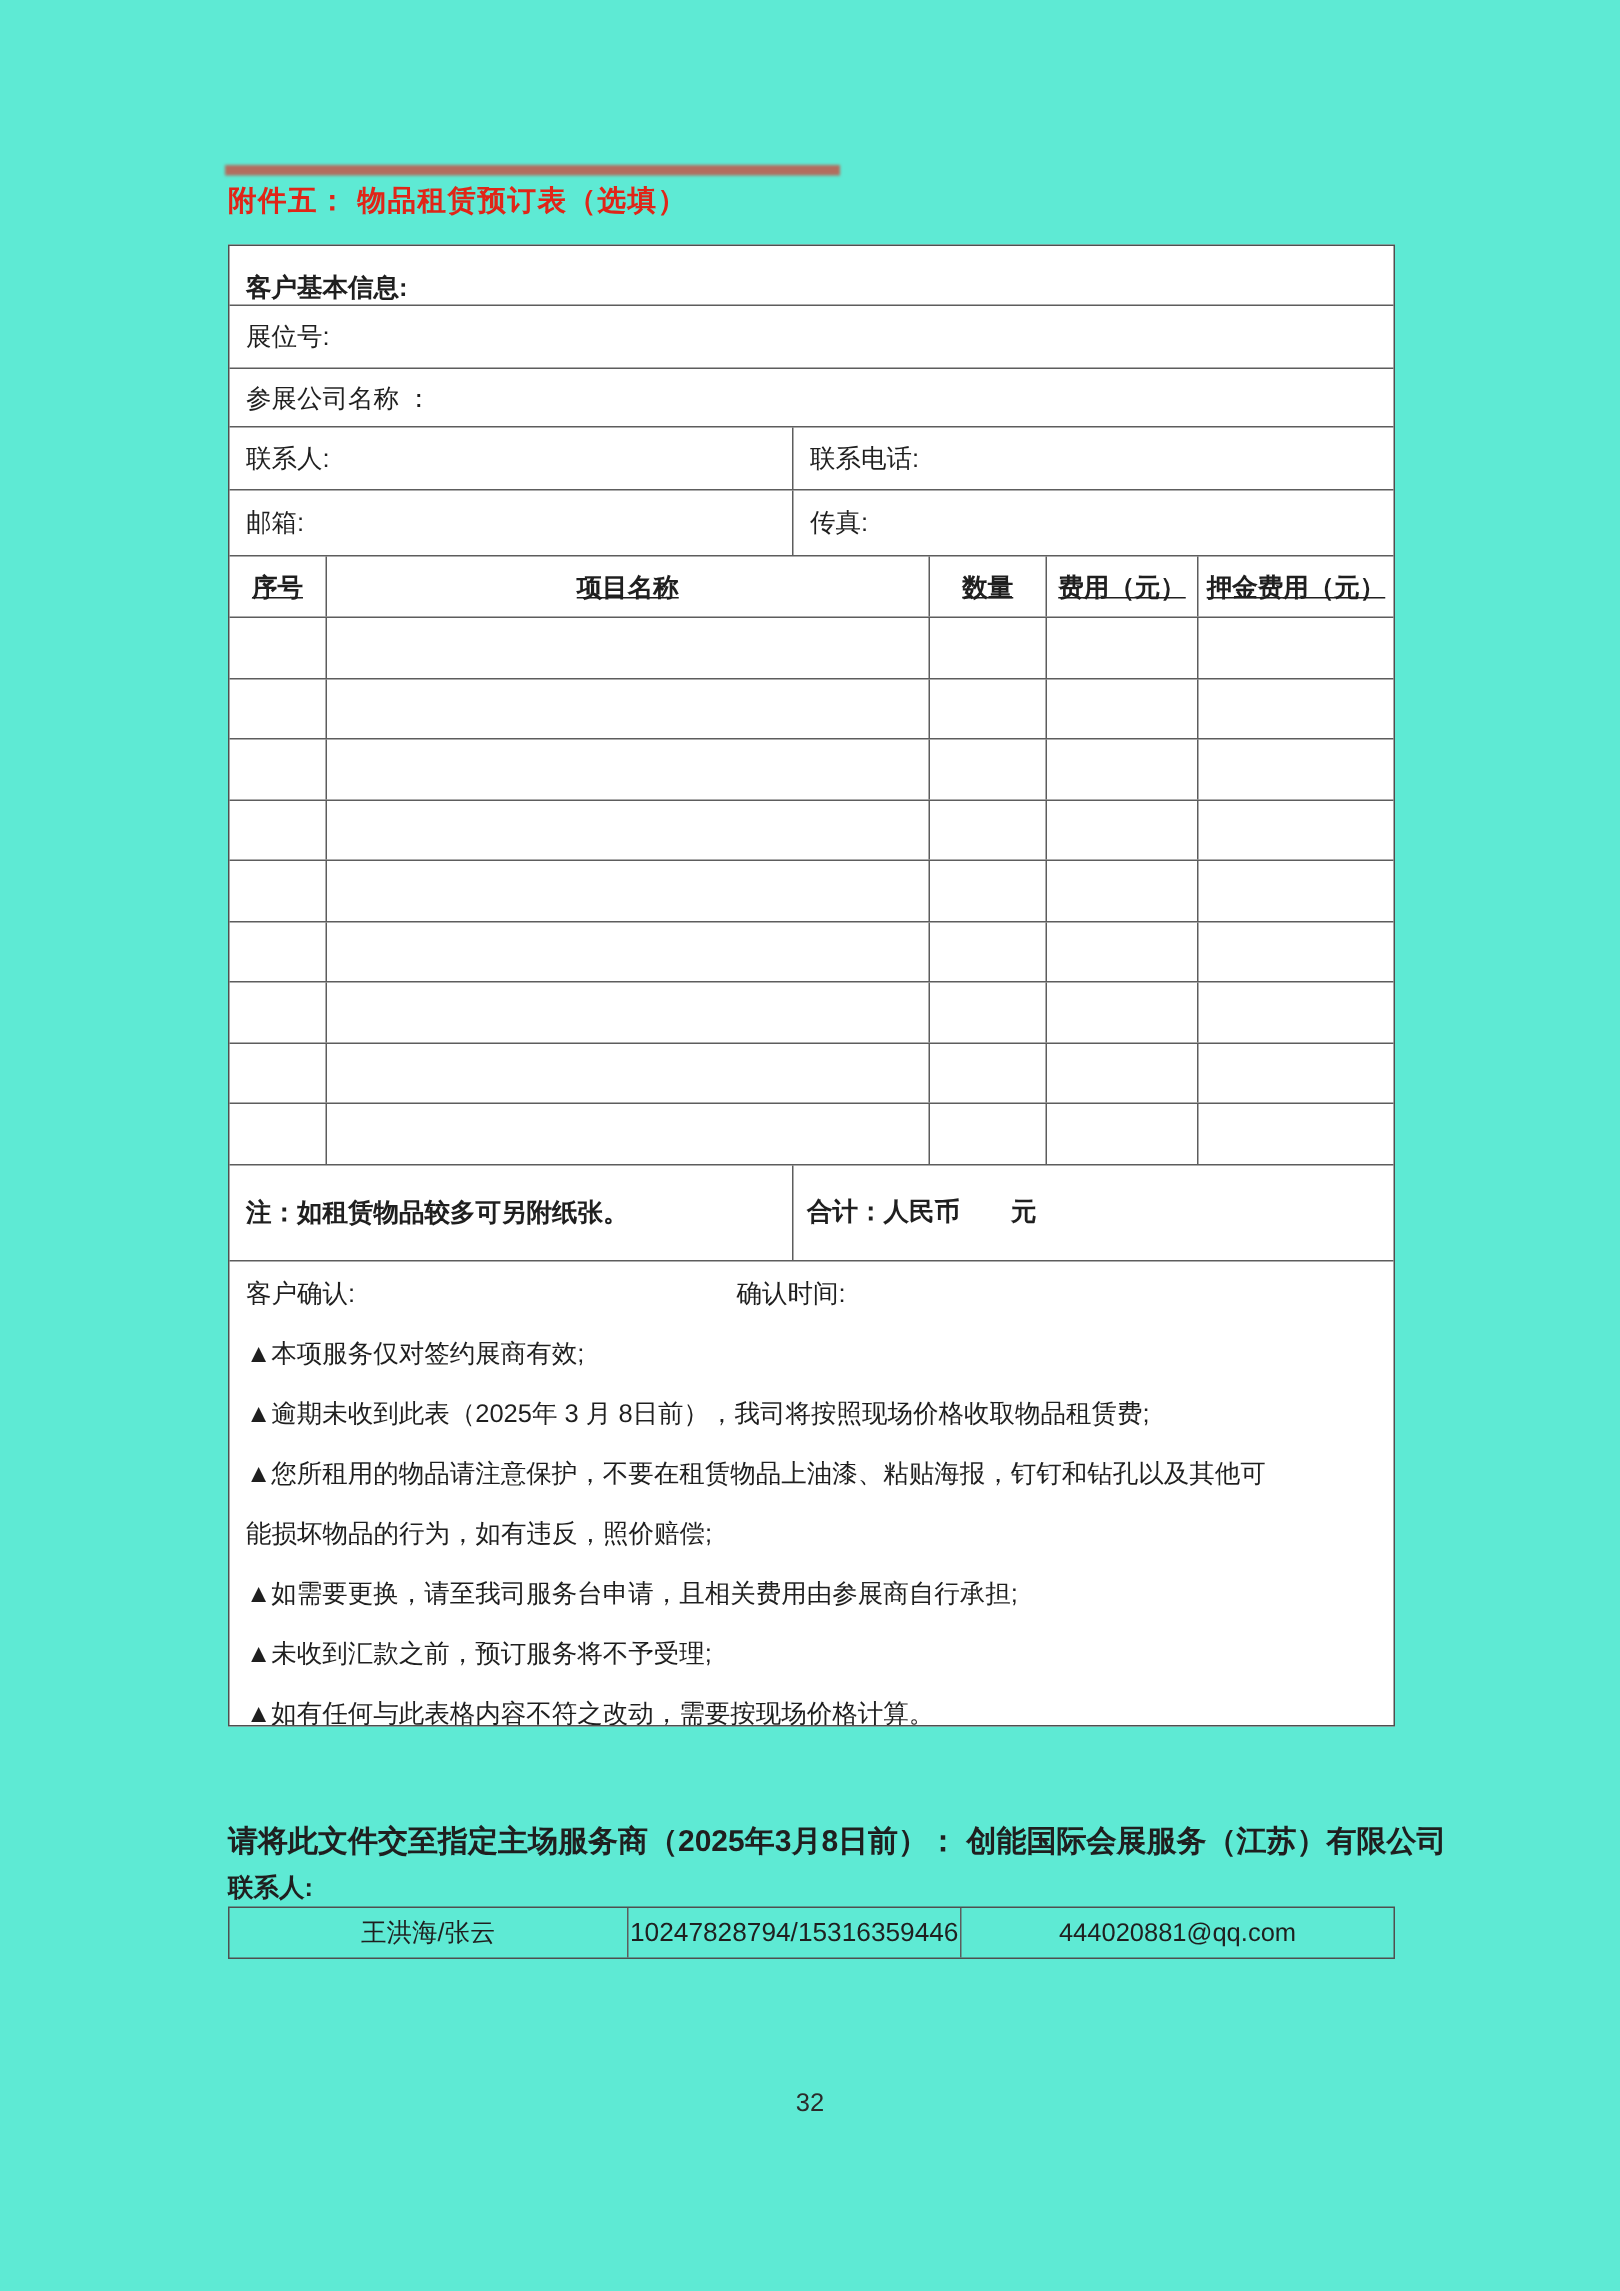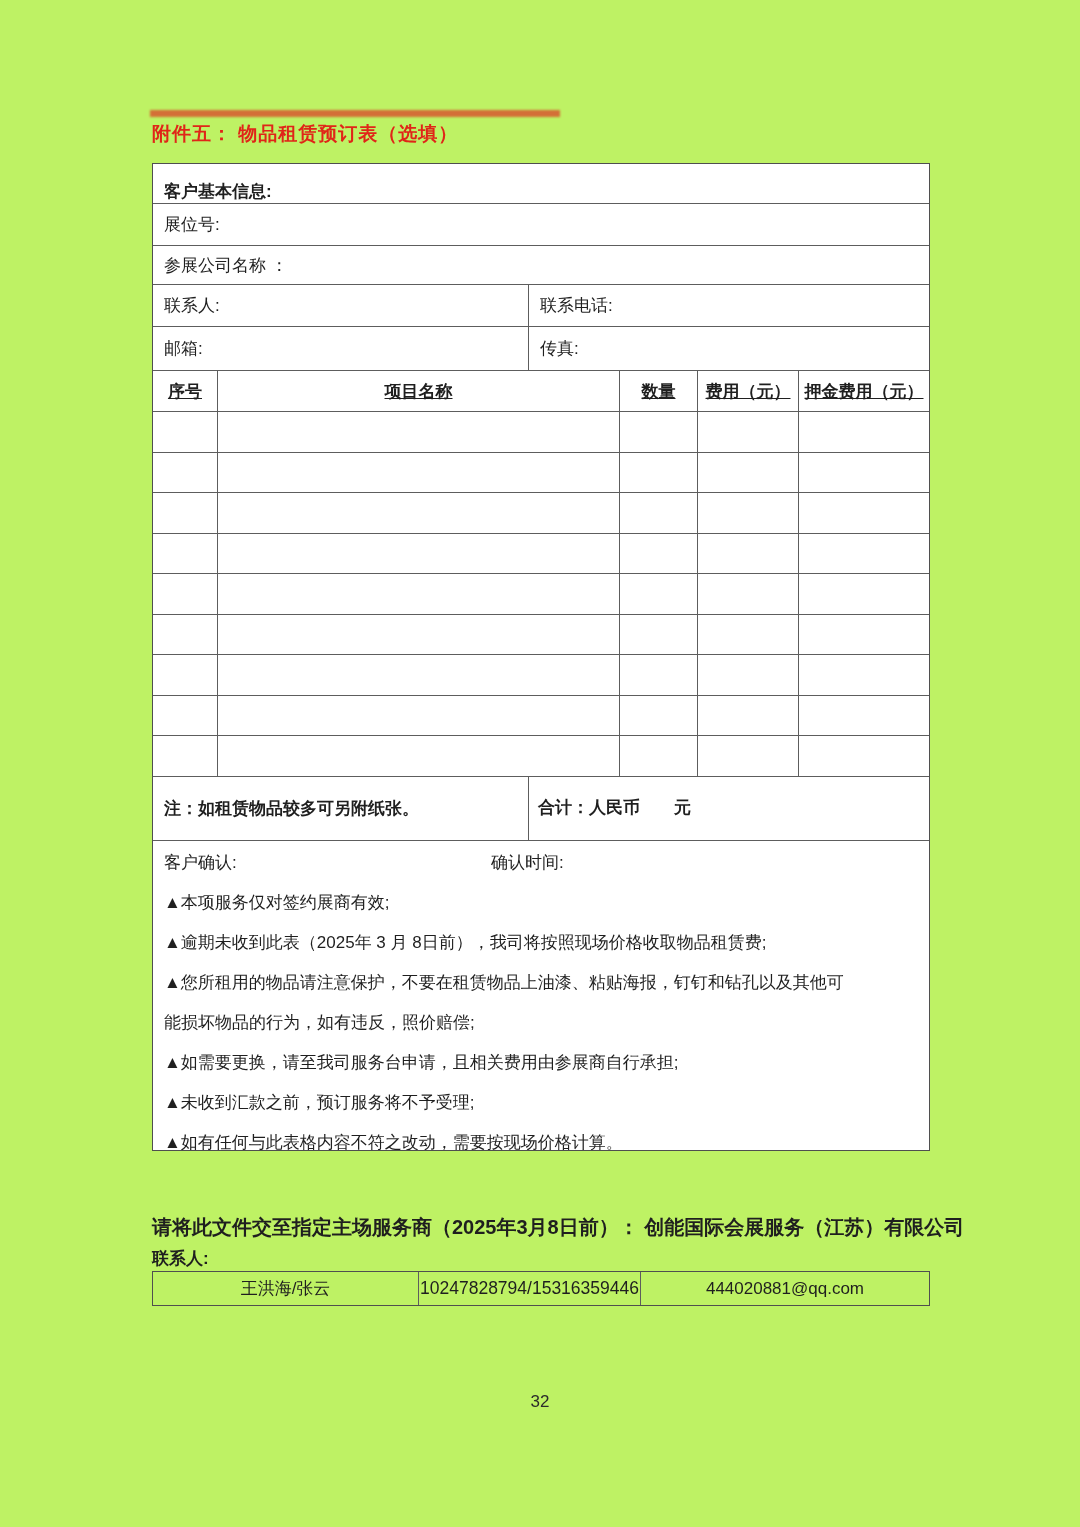--- a/index.html
+++ b/index.html
@@ -2,21 +2,21 @@
 <html><head>
 <meta charset="utf-8">
 <style>
   * { box-sizing: border-box; margin: 0; padding: 0; }
   html, body { background: #ffffff; }
   body {
     width: 1080px; height: 1527px;
     font-family: "Liberation Sans", sans-serif;
     color: #1f1f1f;
   }
-  .page { position: relative; width: 1080px; height: 1527px; background: #bef264; overflow: hidden; }
+  .page { position: relative; width: 1080px; height: 1527px; background: #5eead4; overflow: hidden; }
 
   
   .red-artifact {
     position: absolute; left: 150px; top: 110px; width: 410px; height: 7px;
     background: rgba(223, 41, 30, 0.65); filter: blur(1.2px);
   }
 
   .title {
     position: absolute; left: 152px; top: 121px;
     font-size: 19px; font-weight: bold; color: #e02518; letter-spacing: 1px;

